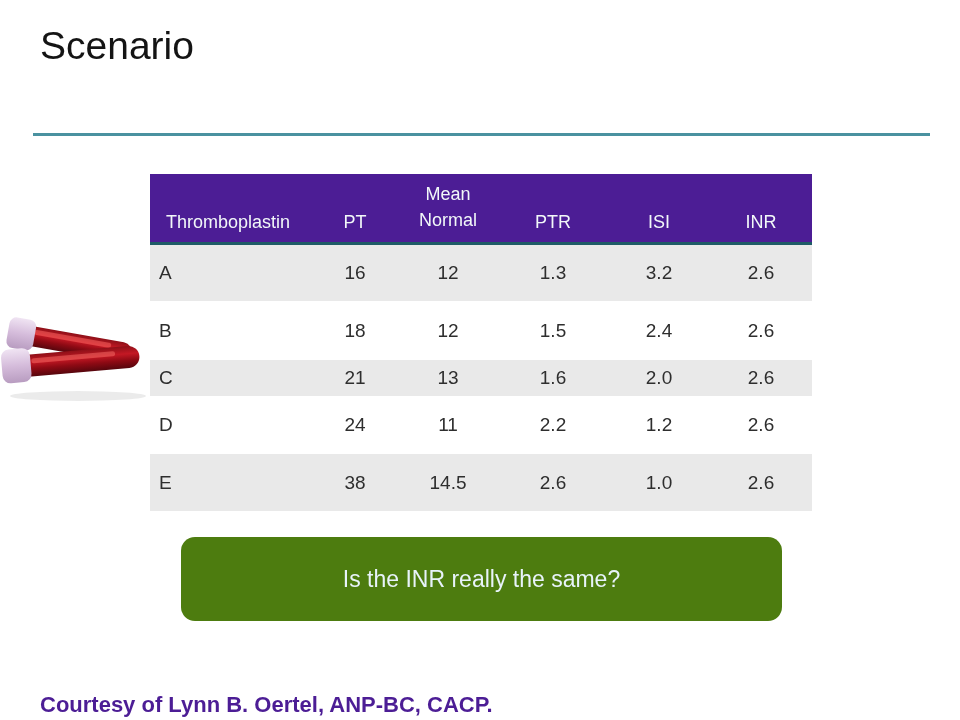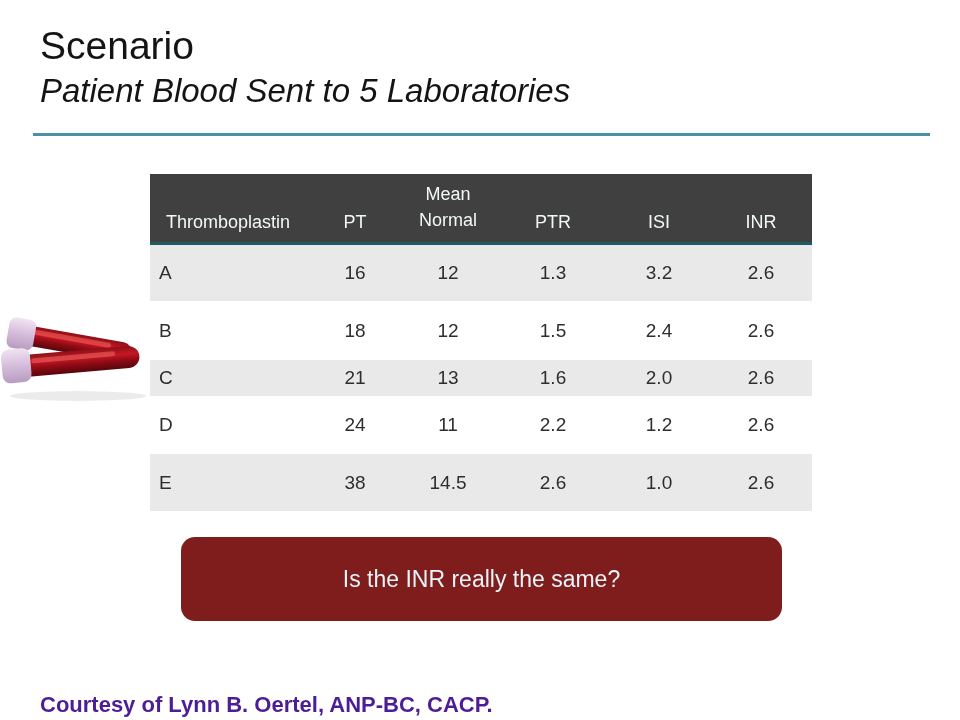--- a/index.html
+++ b/index.html
@@ -58,21 +58,21 @@
   
   .lab-table {
     position: absolute;
     left: 150px;
     top: 174px;
     width: 662px;
     border-collapse: collapse;
     table-layout: fixed;
   }
   .lab-table th {
-    background: #404040;
+    background: #4c1d95;
     color: #f2f8f9;
     font-weight: 400;
     font-size: 18px;
     height: 59px;
     vertical-align: bottom;
     padding: 0 0 9px 0;
     text-align: center;
     border-bottom: 3px solid #1e5b66;
   }
   .lab-table th.col-label {
@@ -98,21 +98,21 @@
   .lab-table tr.r4 td { height: 57px; }
   .two-line span { display: block; line-height: 1.45; }
 
   
   .callout {
     position: absolute;
     left: 181px;
     top: 537px;
     width: 601px;
     height: 84px;
-    background: #7f1d1d;
+    background: #4d7c0f;
     border-radius: 14px;
     display: flex;
     flex-direction: column;
     align-items: center;
     justify-content: center;
     text-align: center;
   }
   .callout div {
     color: #e8f3fa;
     font-size: 23px;
@@ -129,21 +129,20 @@
     font-weight: bold;
   }
 </style>
 </head>
 <body>
 
 <div class="slide">
 
   <div class="title-block">
     <div class="title">Scenario</div>
-    <div class="subtitle">Patient Blood Sent to 5 Laboratories</div>
   </div>
   <div class="divider"></div>
 
   <svg class="tubes" viewBox="0 0 158 102" xmlns="http://www.w3.org/2000/svg">
     <defs>
       <linearGradient id="tubeRed" x1="0" y1="0" x2="0" y2="1">
         <stop offset="0" stop-color="#8e1018"></stop>
         <stop offset="0.35" stop-color="#c41824"></stop>
         <stop offset="0.65" stop-color="#8e0a14"></stop>
         <stop offset="1" stop-color="#57060d"></stop>

